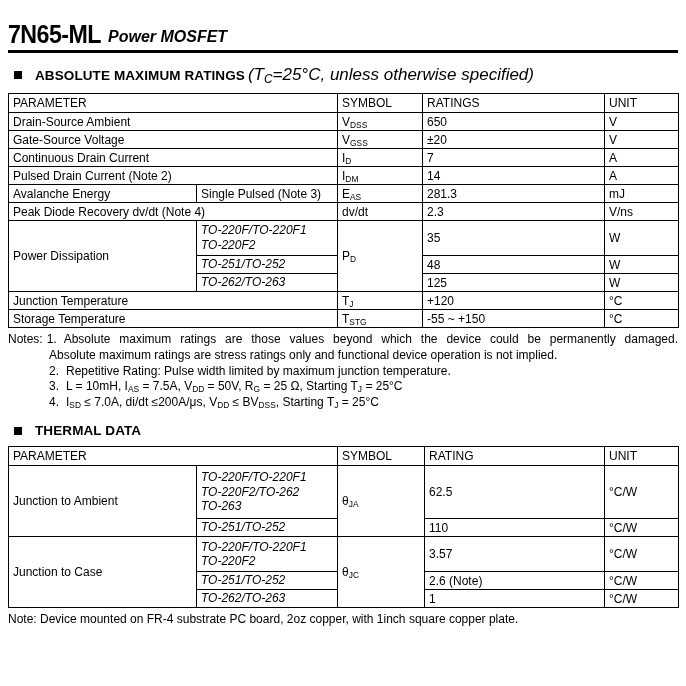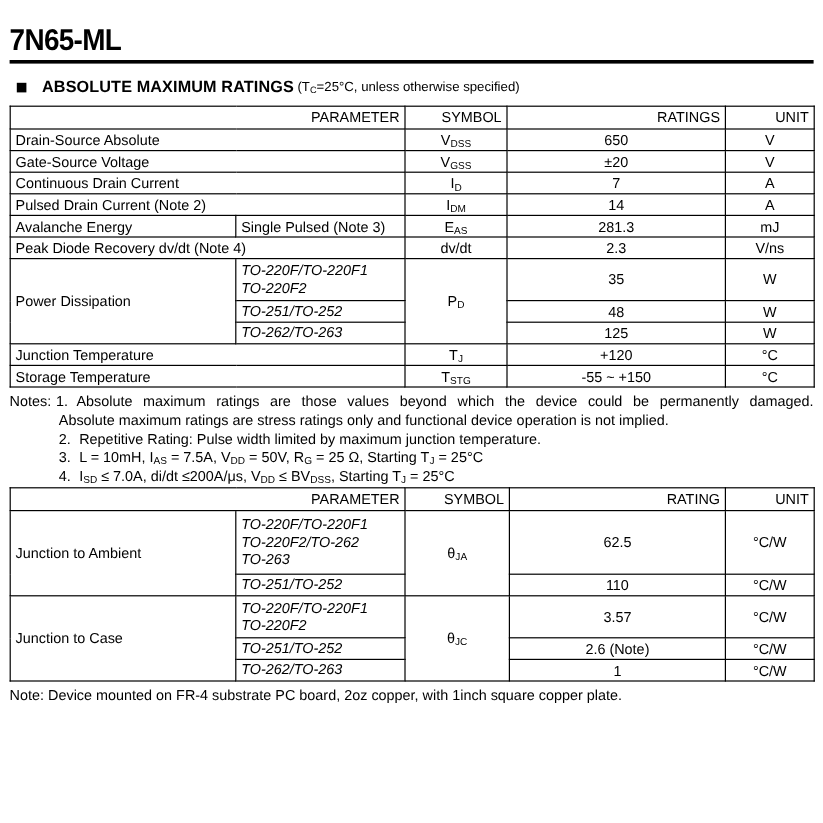--- a/index.html
+++ b/index.html
@@ -68,47 +68,48 @@
     margin-right: 13px;
     margin-left: 6px;
     flex: none;
   }
   .section-title {
     font-size: 13.5px;
     font-weight: bold;
     letter-spacing: 0.1px;
   }
   .section-cond {
-    font-size: 11px;
+    font-size: 17px;
     font-weight: normal;
     margin-left: 3px;
+    font-style: italic;
   }
   sub { font-size: 0.7em; vertical-align: -0.22em; line-height: 0; }
 
   
   table.spec {
     border-collapse: collapse;
     width: 670px;
     table-layout: fixed;
     font-size: 12px;
   }
   table.spec td, table.spec th {
     border: 1px solid #000;
     padding: 0 4px;
     font-weight: normal;
     vertical-align: middle;
     height: 18px;
     box-sizing: border-box;
   }
   table.spec th {
-    text-align: right;
+    text-align: left;
     height: 19px;
   }
   .c-left { text-align: left; }
-  .c-center { text-align: center; }
+  .c-center { }
   .pkg-cell {
     text-align: left;
     line-height: 1.22;
     padding-top: 1px;
     padding-bottom: 1px;
     font-style: italic;
   }
   .pkg-cell div { white-space: nowrap; }
 
   
@@ -144,20 +145,21 @@
     font-size: 12px;
   }
 </style>
 </head>
 <body>
 
 <div class="page">
 
   <div class="doc-header">
     <div class="part-number">7N65-ML</div>
+    <div class="doc-type">Power MOSFET</div>
   </div>
   <div class="header-rule"></div>
 
   <div class="section-head">
     <span class="bullet-square"></span>
     <span class="section-title">ABSOLUTE MAXIMUM RATINGS</span>
     <span class="section-cond"><span>(T</span><sub>C</sub><span>=25°C, unless otherwise specified)</span></span>
   </div>
 
   <table class="spec">
@@ -172,21 +174,21 @@
       <tr>
         <th colspan="2">PARAMETER</th>
         <th>SYMBOL</th>
         <th>RATINGS</th>
         <th>UNIT</th>
       </tr>
     </thead>
     <tbody>
 
       <tr>
-        <td class="c-left" colspan="2">Drain-Source Absolute</td>
+        <td class="c-left" colspan="2">Drain-Source Ambient</td>
         <td class="c-center"><span>V</span><sub>DSS</sub></td>
         <td class="c-center">650</td>
         <td class="c-center">V</td>
       </tr>
 
       <tr>
         <td class="c-left" colspan="2">Gate-Source Voltage</td>
         <td class="c-center"><span>V</span><sub>GSS</sub></td>
         <td class="c-center">±20</td>
         <td class="c-center">V</td>
@@ -278,20 +280,24 @@
     <div class="note-indent2">
       <span class="note-num">3.</span>
       <span class="note-body"><span>L = 10mH, I</span><sub>AS</sub><span> = 7.5A, V</span><sub>DD</sub><span> = 50V, R</span><sub>G</sub><span> = 25 Ω, Starting T</span><sub>J</sub><span> = 25°C</span></span>
     </div>
     <div class="note-indent2">
       <span class="note-num">4.</span>
       <span class="note-body"><span>I</span><sub>SD</sub><span> ≤ 7.0A, di/dt ≤200A/μs, V</span><sub>DD</sub><span> ≤ BV</span><sub>DSS</sub><span>, Starting T</span><sub>J</sub><span> = 25°C</span></span>
     </div>
   </div>
 
+  <div class="section-head">
+    <span class="bullet-square"></span>
+    <span class="section-title">THERMAL DATA</span>
+  </div>
 
   <table class="spec">
     <colgroup>
       <col style="width:188px">
       <col style="width:141px">
       <col style="width:87px">
       <col style="width:180px">
       <col style="width:74px">
     </colgroup>
     <thead>

